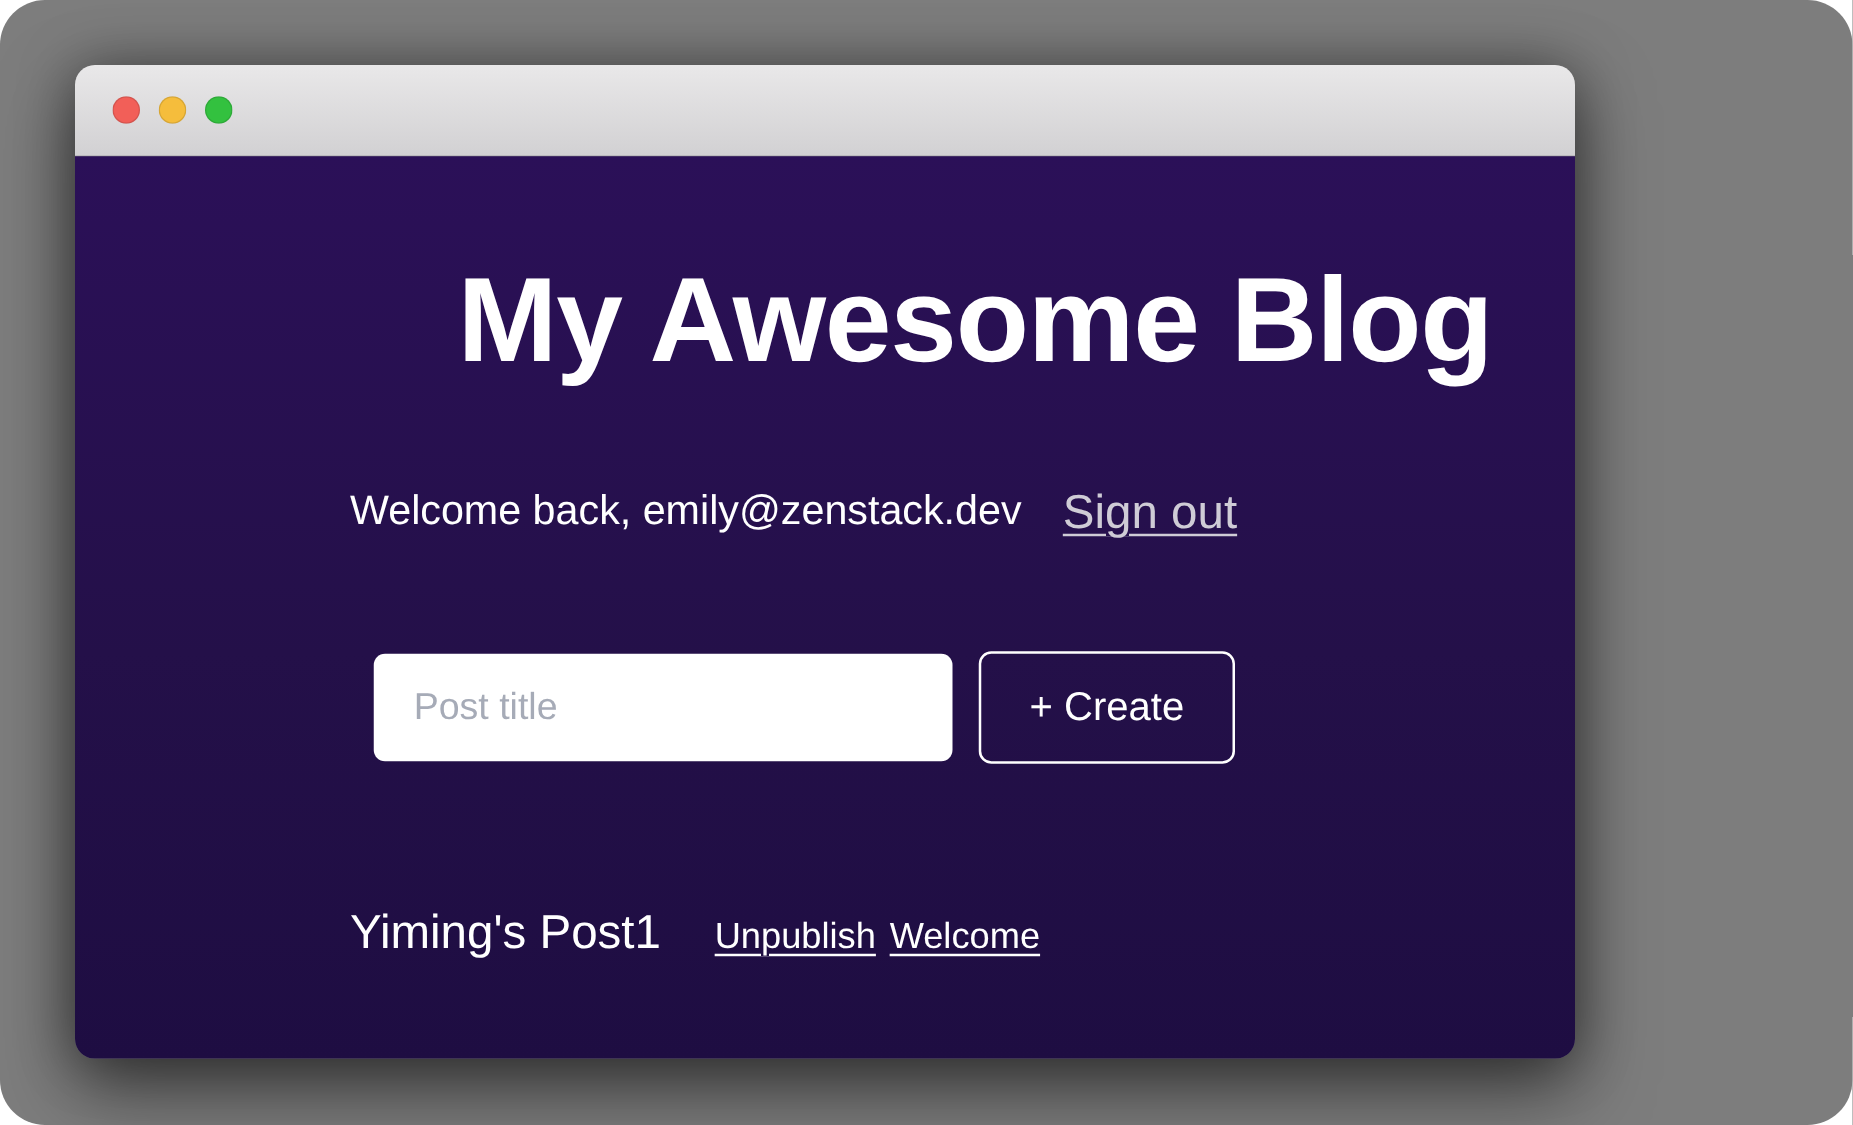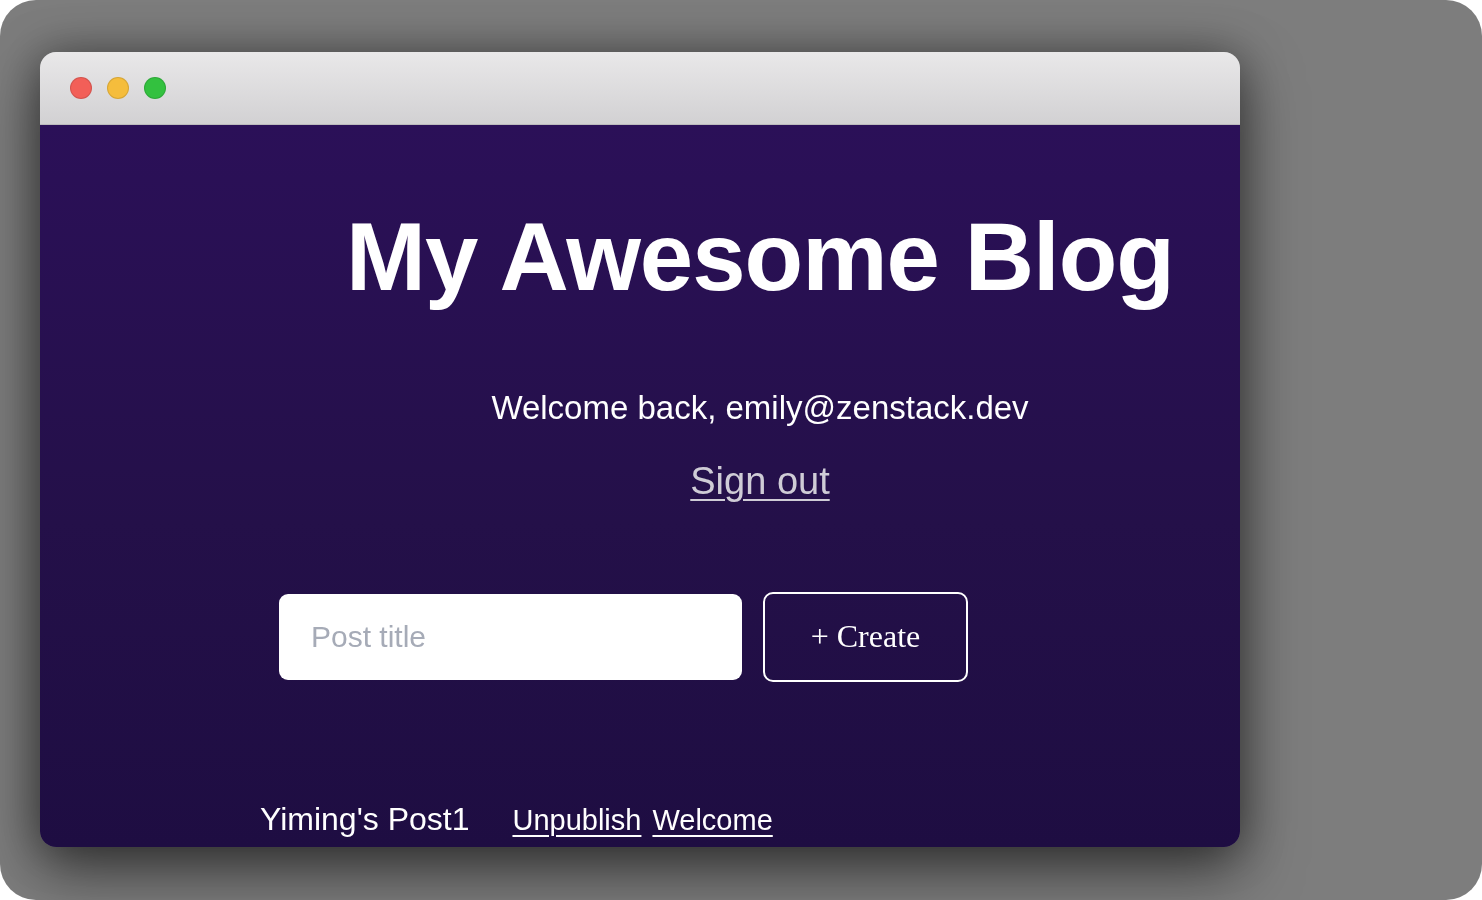--- a/index.html
+++ b/index.html
@@ -23,21 +23,21 @@
     font-family:"Liberation Sans","DejaVu Sans",sans-serif;
     position:relative;overflow:hidden;
   }
   .frame{
     position:absolute;inset:0;
     background:var(--frame-gray);
     border-radius:36px;
     overflow:hidden;
   }
   .window{
-    position:absolute;left:40px;top:52px;
+    position:absolute;left:60px;top:52px;
     width:1200px;height:795px;
     border-radius:16px;
     overflow:hidden;
     box-shadow:0 25px 60px rgba(0,0,0,0.5),0 0 45px rgba(0,0,0,0.35);
     display:flex;flex-direction:column;
   }
   .titlebar{
     height:73px;flex:0 0 73px;
     background:linear-gradient(180deg,var(--titlebar-top),var(--titlebar-bottom));
     border-bottom:1px solid #bcbbbd;
@@ -67,23 +67,22 @@
     font-size:96px;
     line-height:1.12;
     font-weight:bold;
     letter-spacing:-1px;
     text-align:center;
     color:var(--text-primary);
   }
   .welcome-row{
     margin-top:78px;
     display:flex;
-    align-items:center;
+    align-items:flex-start;
     gap:33px;
-    flex-direction:column;
   }
   .welcome-text{
     font-size:33px;
     color:var(--text-primary);
   }
   .signout-link{
     font-size:38px;
     color:var(--signout);
     text-decoration:underline;
     text-underline-offset:5px;
@@ -109,31 +108,31 @@
   }
   .post-title-input::placeholder{color:var(--placeholder);opacity:1;}
   .create-button{
     height:90px;min-width:205px;
     margin-top:-2px;
     background:transparent;
     border:2px solid #ffffff;
     border-radius:10px;
     color:var(--text-primary);
     font-size:32px;
-    font-family:Liberation Serif, serif;
+    font-family:Liberation Sans, sans-serif;
     padding:0 34px;
     cursor:pointer;
   }
   .post-row{
     margin-top:80px;
     display:flex;
     align-items:baseline;
   }
   .post-title{
-    font-size:32px;
+    font-size:38px;
     font-weight:500;
     color:var(--text-primary);
   }
   .post-byline{
     margin-left:12px;
     font-size:31px;
     color:var(--text-primary);
   }
   .post-actions{
     margin-left:43px;

